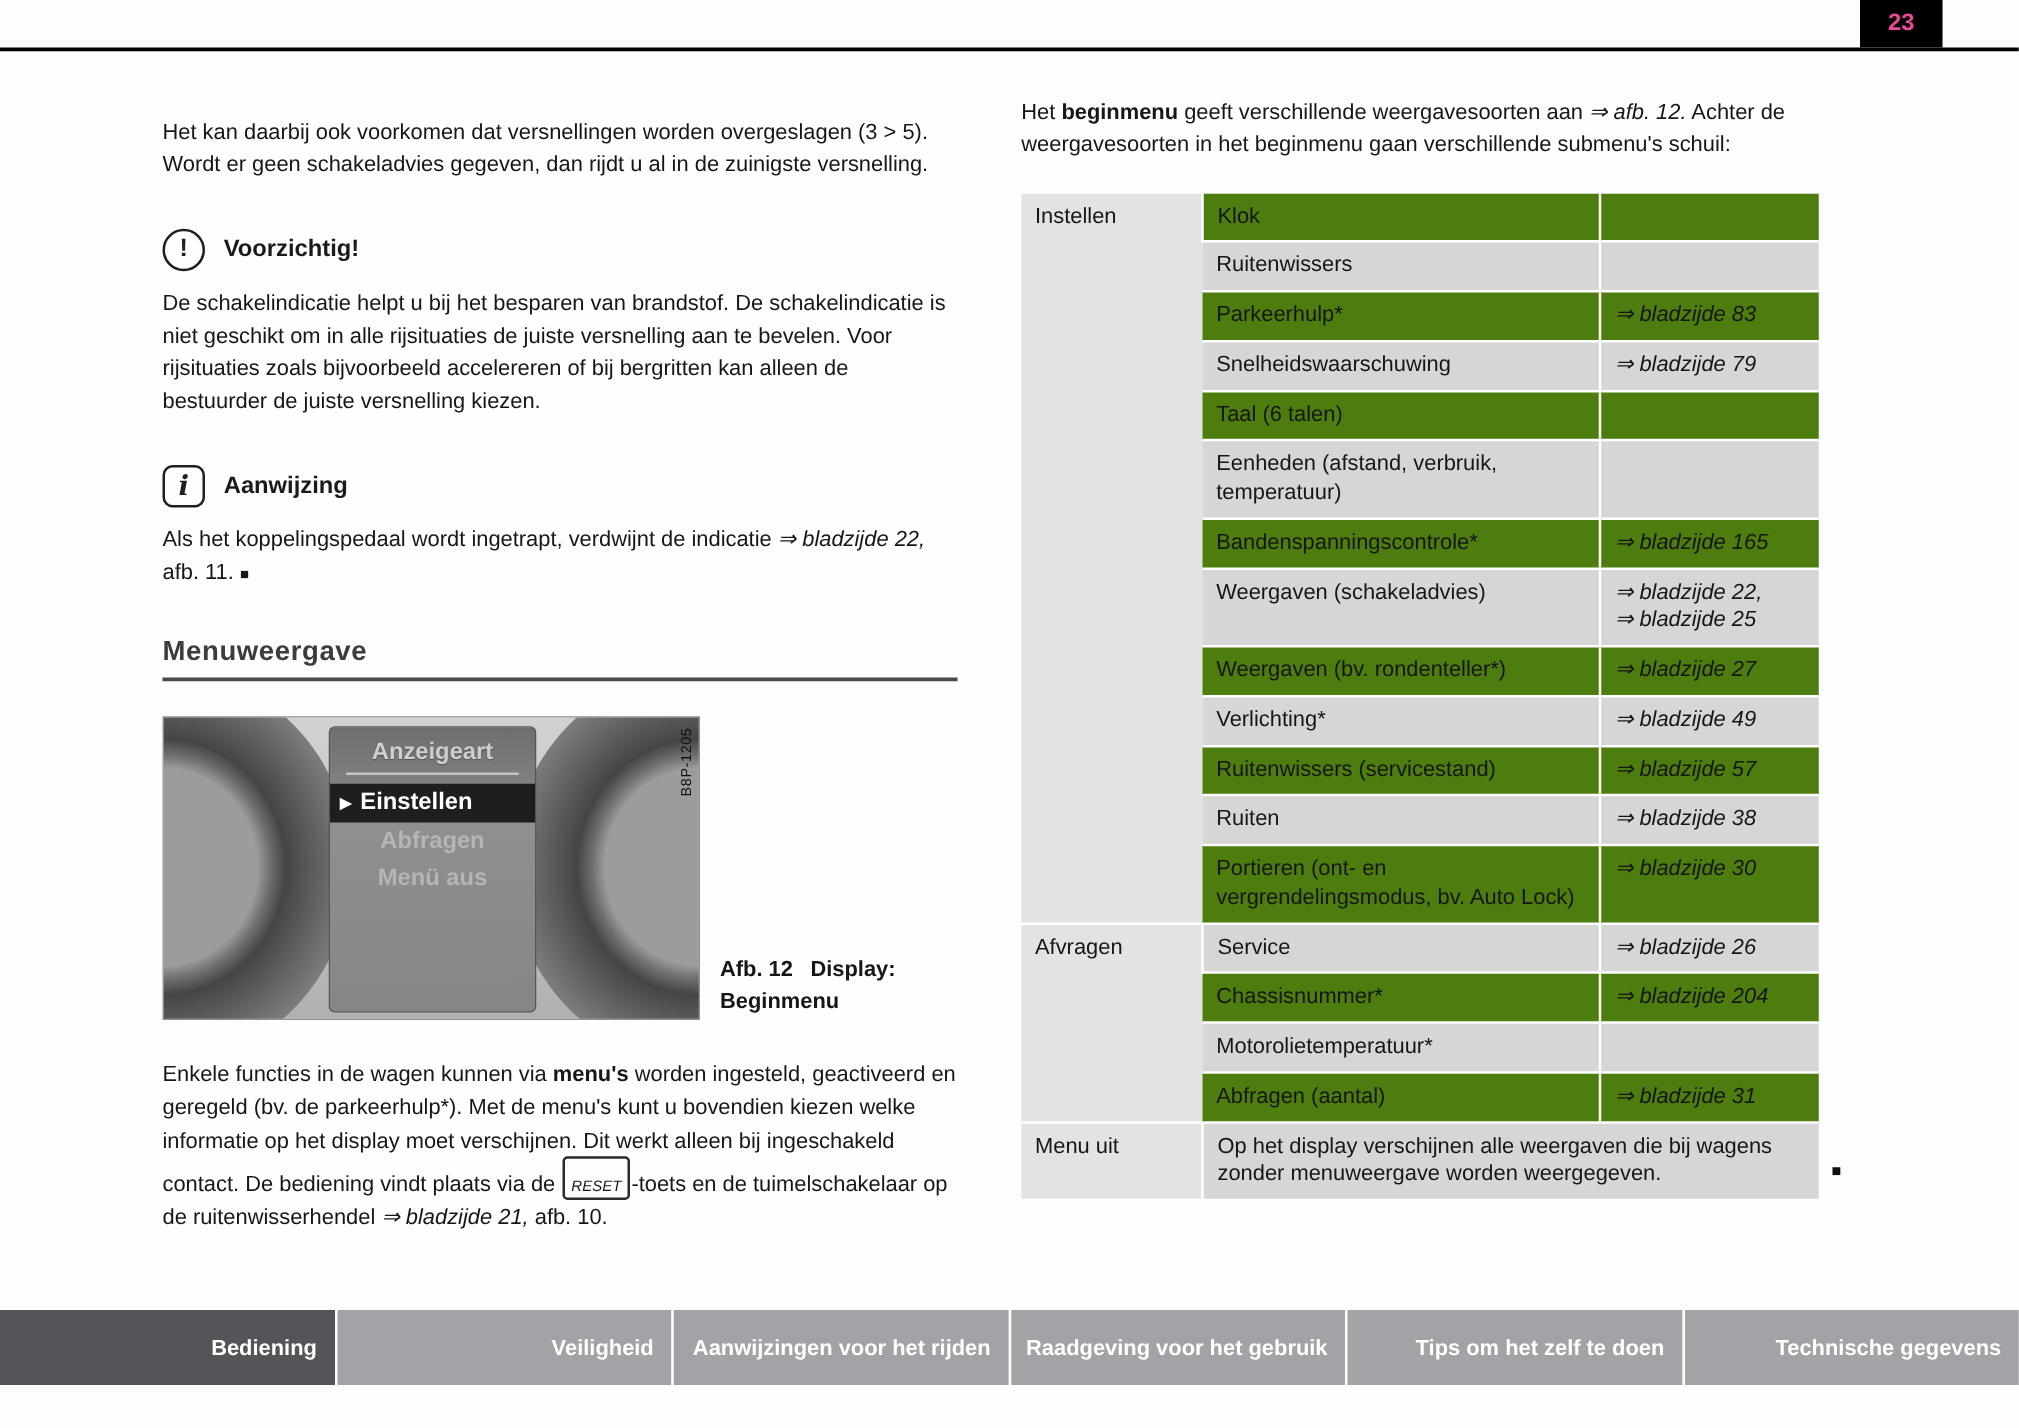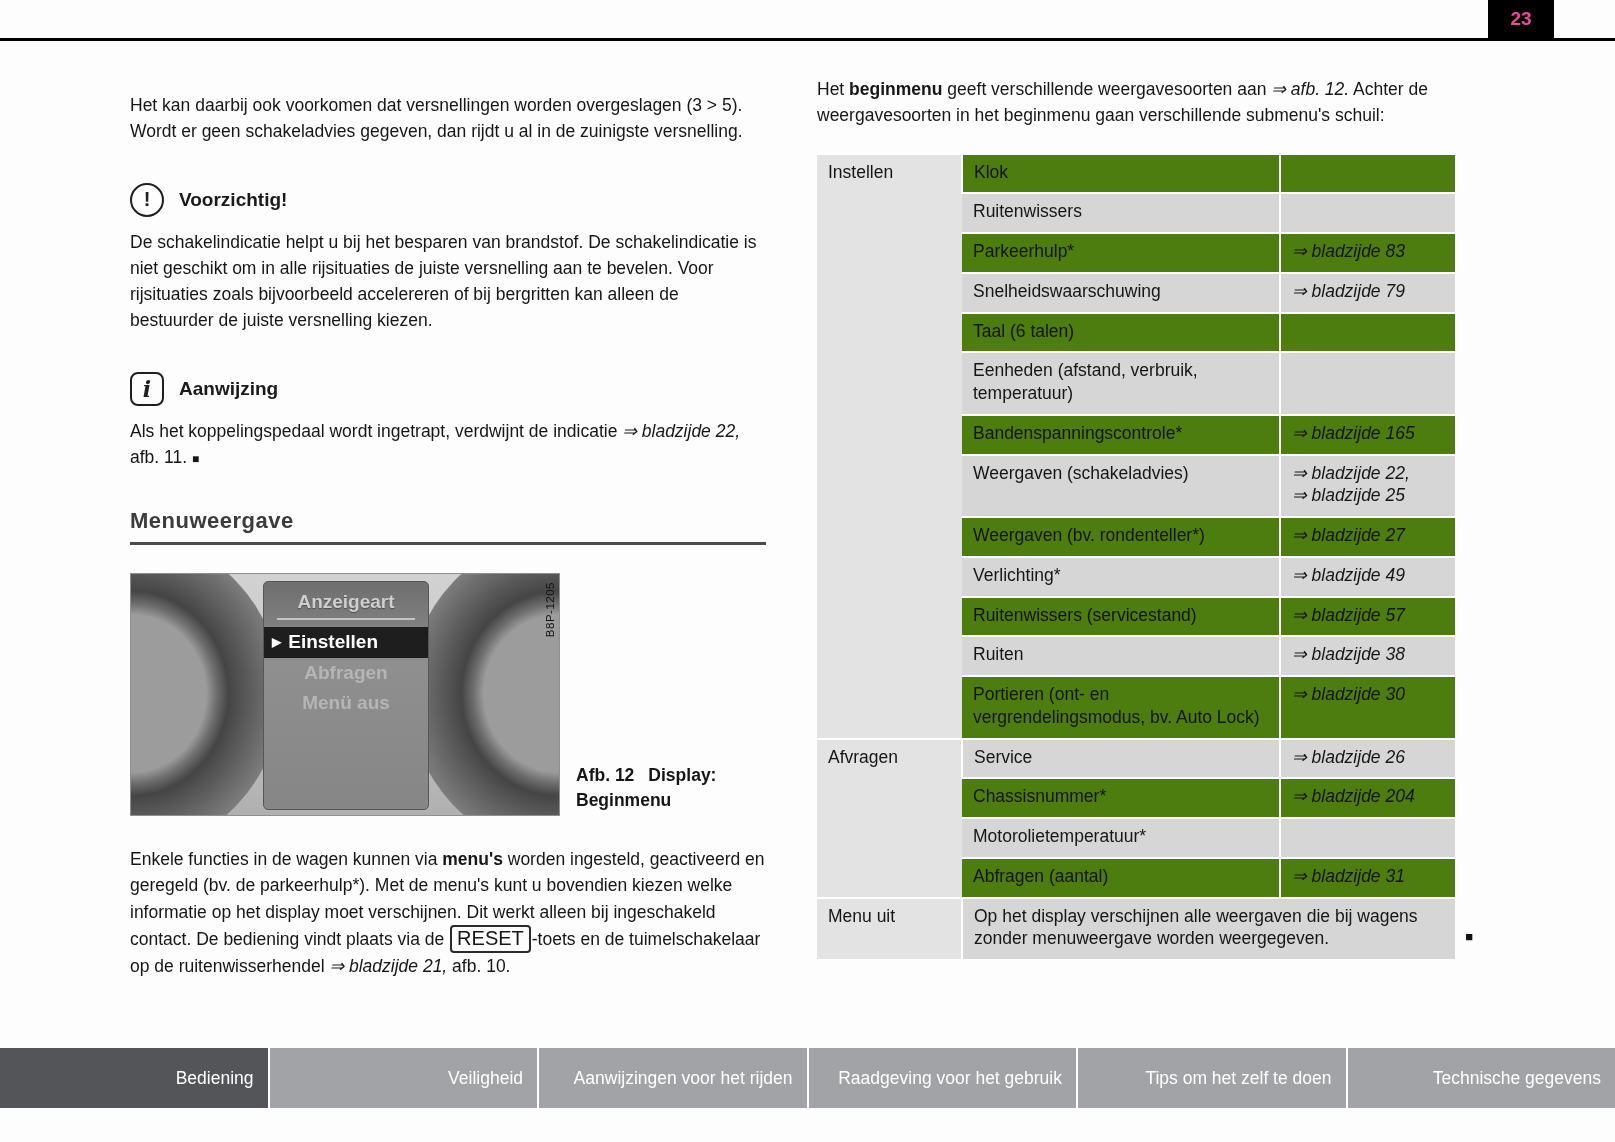--- a/index.html
+++ b/index.html
@@ -27,22 +27,22 @@
   .col-right { position: absolute; left: 817px; top: 76px; width: 638px; }
 
   .body-text { margin: 0 0 26px; font-size: 17.5px; line-height: 1.5; color: #161616; }
   .mb-lg { margin-bottom: 38px; }
   b { font-weight: bold; }
   i.ref { }
 
   .keycap {
     display: inline-block;
     border: 2px solid #2b2b2b; border-radius: 4px;
-    padding: 0 5px 1px; margin: 0 1px;
-    font-size: 20px; line-height: 1.15; white-space: nowrap;
+    padding: 16px 5px 1px; margin: 0 1px;
+    font-size: 12px; line-height: 1.15; white-space: nowrap; font-style: italic;
   }
 
   
   .icon-head { display: flex; align-items: center; gap: 15px; margin: 32px 0 12px; }
   .circle-icon {
     width: 34px; height: 34px; border: 2.5px solid #1f1f1f; border-radius: 50%;
     display: flex; align-items: center; justify-content: center;
     font-weight: bold; font-size: 20px; color: #1f1f1f; flex: none;
   }
   .square-icon {
@@ -125,21 +125,21 @@
   .end-marker { position: absolute; right: -18px; margin-top: -32px; font-size: 13px; color: #111; }
 
   
   .footer {
     position: absolute; left: 0; bottom: 34px; width: 1615px; height: 60px;
     display: flex;
   }
   .footer .tab {
     flex: 1 1 0;
     background: #a1a3a6;
-    color: #fff; font-weight: normal; font-size: 17.5px; line-height: 1.18;
+    color: #fff; font-weight: bold; font-size: 17.5px; line-height: 1.18;
     display: flex; align-items: center; justify-content: flex-end;
     text-align: right;
     padding: 4px 14px 4px 8px;
     border-left: 2px solid #fff;
   }
   .footer .tab:first-child { border-left: none; }
   .footer .tab.active { background: #545559; }
 </style>
 </head>
 <body>

